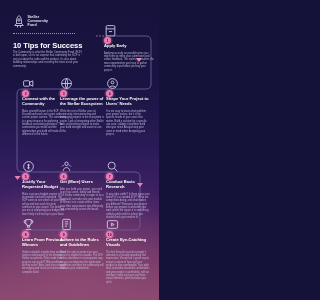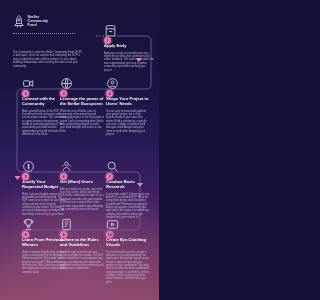--- a/index.html
+++ b/index.html
@@ -67,20 +67,21 @@
       <path d="M7 17l-3.5 4h17L17 17M9 21v4M15 21v4"></path>
     </svg>
     <div class="logo-text">
       <div>Stellar</div>
       <div>Community</div>
       <div>Fund</div>
     </div>
   </div>
 
   <div class="divider"></div>
+  <h1 class="headline">10 Tips for Success</h1>
   <p class="intro">The Community is what the Stellar Community Fund (SCF) is built upon, so it's no surprise that submitting the SCF is not just about the code and the product, it's also about building relationships and receiving the most out of your community.</p>
 
   <div class="tip" style="left:104px;top:44px;width:50px;">
     <svg class="ticon" viewBox="0 0 24 24" fill="none" stroke="#d8d2ee" stroke-width="1.6">
       <rect x="4" y="3" width="16" height="19" rx="2"></rect>
         <path d="M4 9h16M9 14h6"></path>
     </svg>
     <div class="badge">1</div>
     <h3>Apply Early</h3>
     <p>Applying as early as possible gives you more time to refine your submission and collect feedback. The earlier you submit, the more opportunities you have to gather community input before pitching your project.</p>

